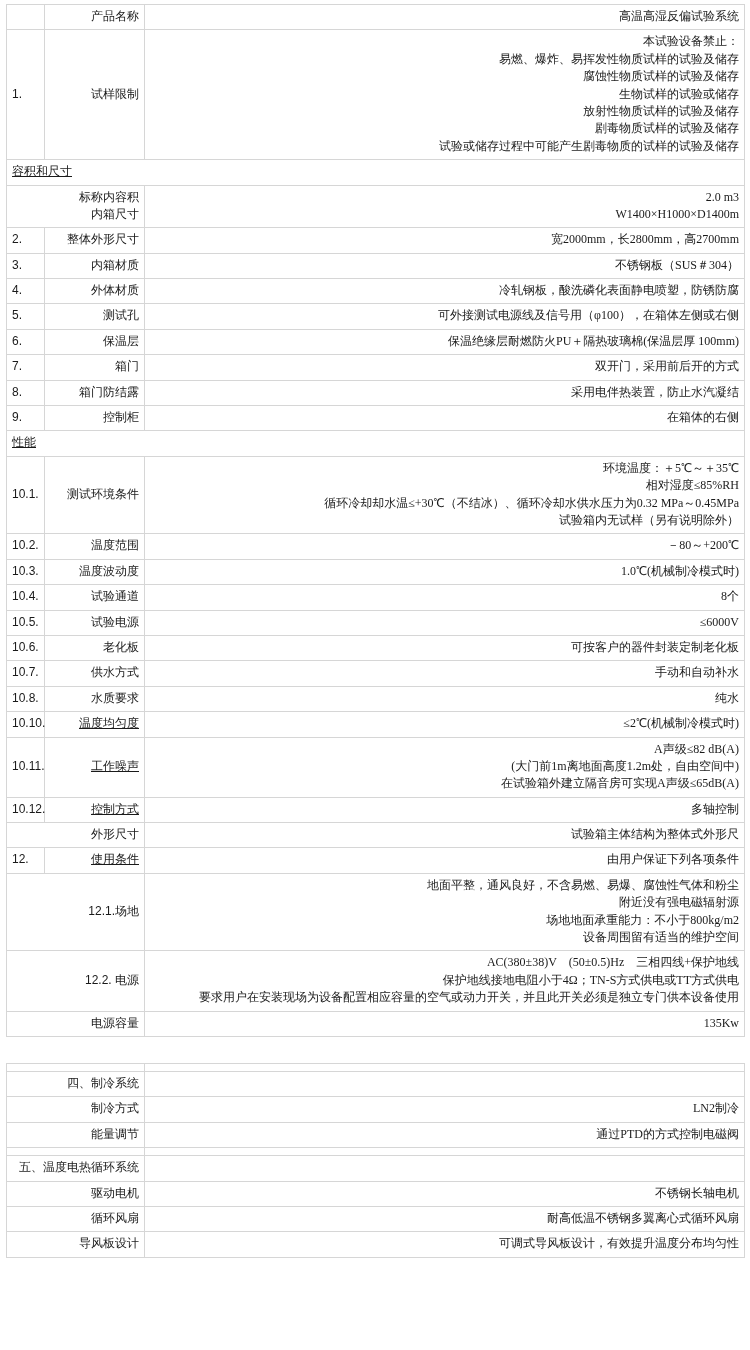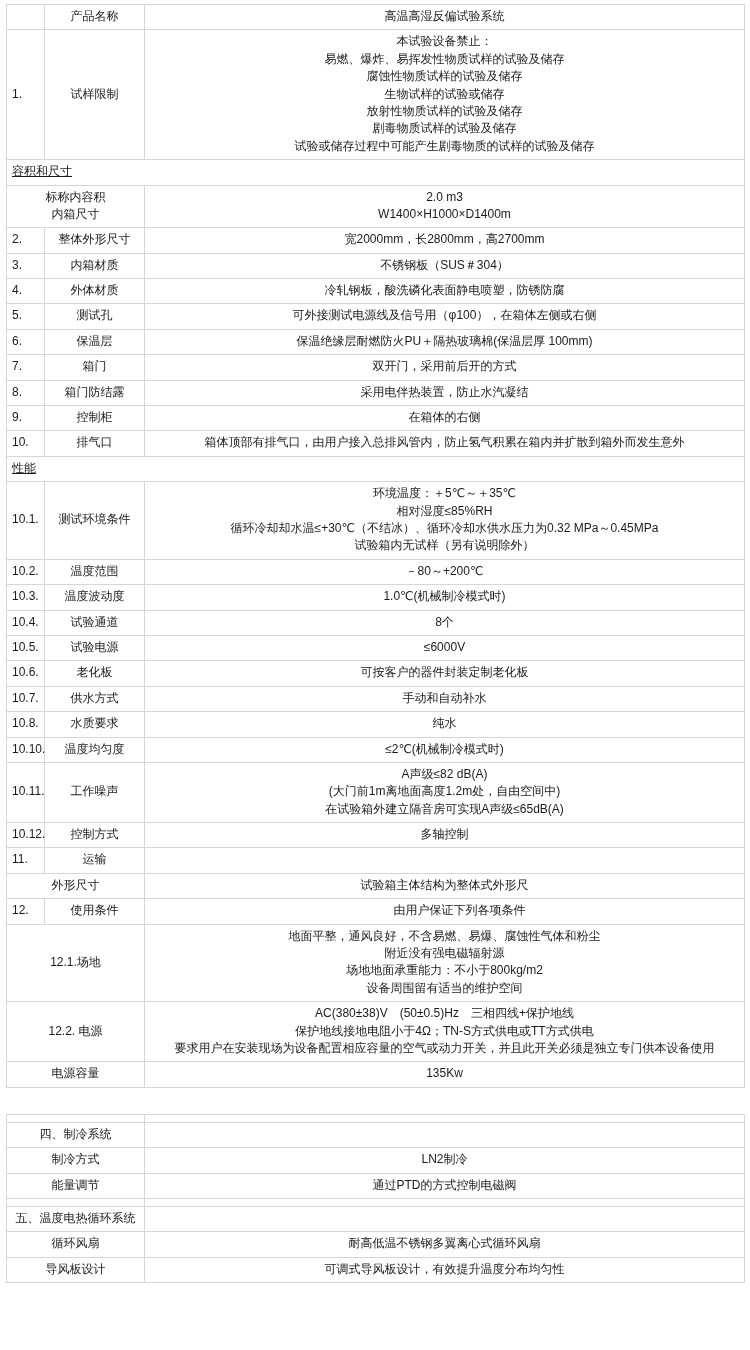--- a/index.html
+++ b/index.html
@@ -37,28 +37,30 @@
   col.c-no { width: 38px; }
   col.c-name { width: 100px; }
   col.c-val { width: 600px; }
 
   td.no {
     text-align: left;
     padding-left: 8px;
     white-space: nowrap;
   }
   td.name {
-    text-align: center;
+    text-align: right;
     padding-left: 4px;
   }
   td.name.indent {
+    text-decoration: underline;
   }
   td.val {
-    text-align: center;
+    text-align: right;
     padding-left: 8px;
+    font-family: Liberation Serif, serif;
   }
   td.full {
     text-align: left;
     padding-left: 8px;
     text-decoration: underline;
   }
   td.blank { }
   .multi {
     white-space: pre-line;
   }
@@ -140,25 +142,20 @@
           <td class="no">8.</td>
           <td class="name multi">箱门防结露</td>
           <td class="val multi">采用电伴热装置，防止水汽凝结</td>
         </tr>
         <tr>
           <td class="no">9.</td>
           <td class="name multi">控制柜</td>
           <td class="val multi">在箱体的右侧</td>
         </tr>
         <tr>
-          <td class="no">10.</td>
-          <td class="name multi">排气口</td>
-          <td class="val multi">箱体顶部有排气口，由用户接入总排风管内，防止氢气积累在箱内并扩散到箱外而发生意外</td>
-        </tr>
-        <tr>
           <td class="full multi" colspan="3">性能</td>
         </tr>
         <tr>
           <td class="no">10.1.</td>
           <td class="name multi">测试环境条件</td>
           <td class="val multi">环境温度：＋5℃～＋35℃
 相对湿度≤85%RH
 循环冷却却水温≤+30℃（不结冰）、循环冷却水供水压力为0.32 MPa～0.45MPa
 试验箱内无试样（另有说明除外）</td>
         </tr>
@@ -206,25 +203,20 @@
           <td class="no">10.11.</td>
           <td class="name multi indent">工作噪声</td>
           <td class="val multi">A声级≤82 dB(A)
 (大门前1m离地面高度1.2m处，自由空间中)
 在试验箱外建立隔音房可实现A声级≤65dB(A)</td>
         </tr>
         <tr>
           <td class="no">10.12.</td>
           <td class="name multi indent">控制方式</td>
           <td class="val multi">多轴控制</td>
-        </tr>
-        <tr>
-          <td class="no">11.</td>
-          <td class="name multi">运输</td>
-          <td class="val multi"></td>
         </tr>
         <tr>
           <td class="name multi" colspan="2">外形尺寸</td>
           <td class="val multi">试验箱主体结构为整体式外形尺</td>
         </tr>
         <tr>
           <td class="no">12.</td>
           <td class="name multi indent">使用条件</td>
           <td class="val multi" style="padding-left: 35px;">由用户保证下列各项条件</td>
         </tr>
@@ -275,20 +267,24 @@
         </tr>
         <tr>
           <td class="blank" colspan="2"></td>
           <td class="blank"></td>
         </tr>
         <tr>
           <td class="name multi" colspan="2">五、温度电热循环系统</td>
           <td class="val multi"></td>
         </tr>
         <tr>
+          <td class="name multi" colspan="2">驱动电机</td>
+          <td class="val multi">不锈钢长轴电机</td>
+        </tr>
+        <tr>
           <td class="name multi" colspan="2">循环风扇</td>
           <td class="val multi">耐高低温不锈钢多翼离心式循环风扇</td>
         </tr>
         <tr>
           <td class="name multi" colspan="2">导风板设计</td>
           <td class="val multi">可调式导风板设计，有效提升温度分布均匀性</td>
         </tr>
       </tbody>
   </table>
 

